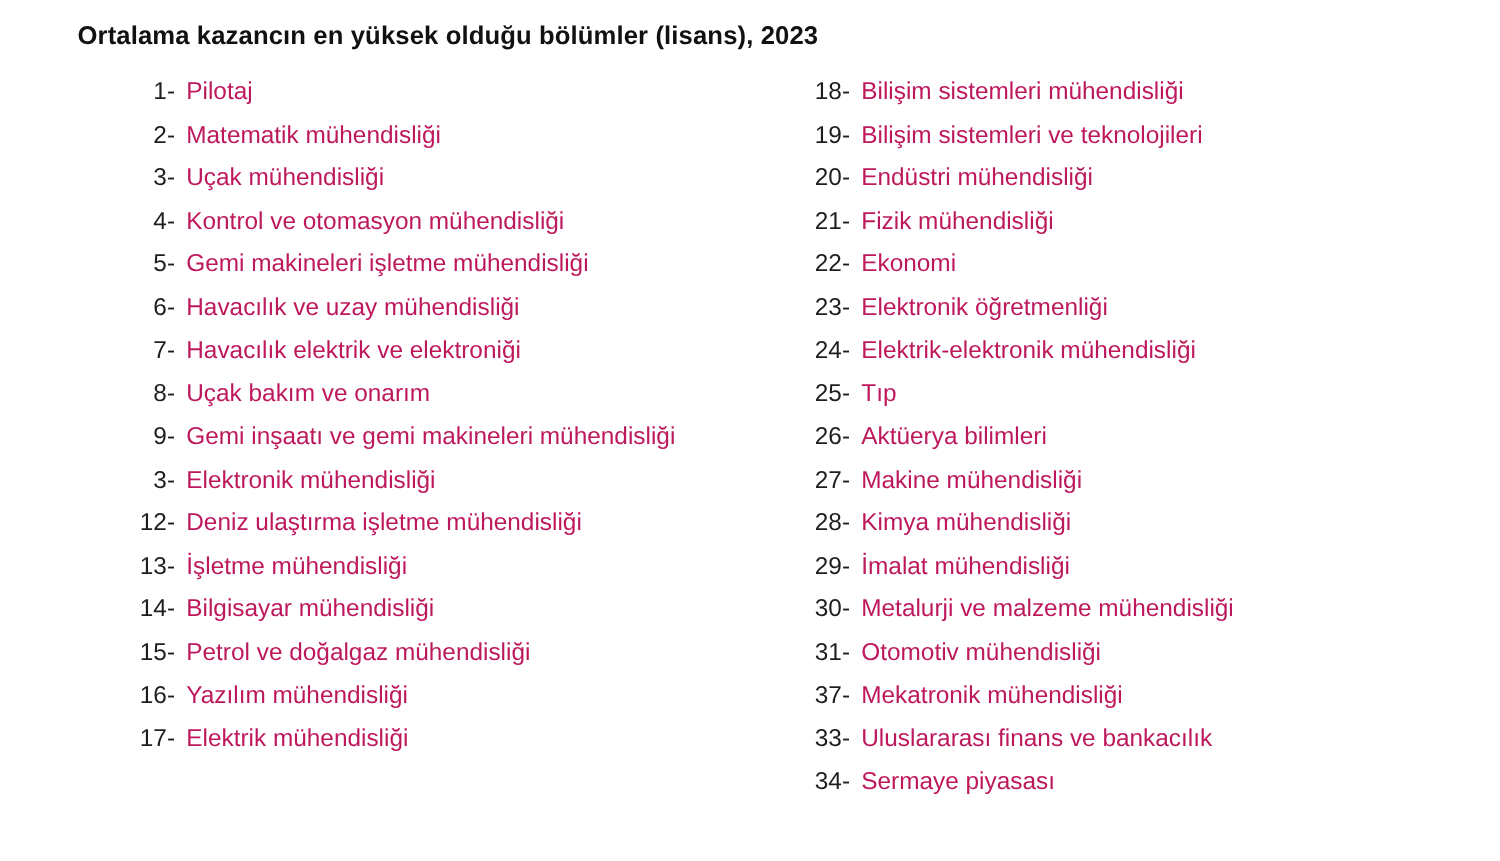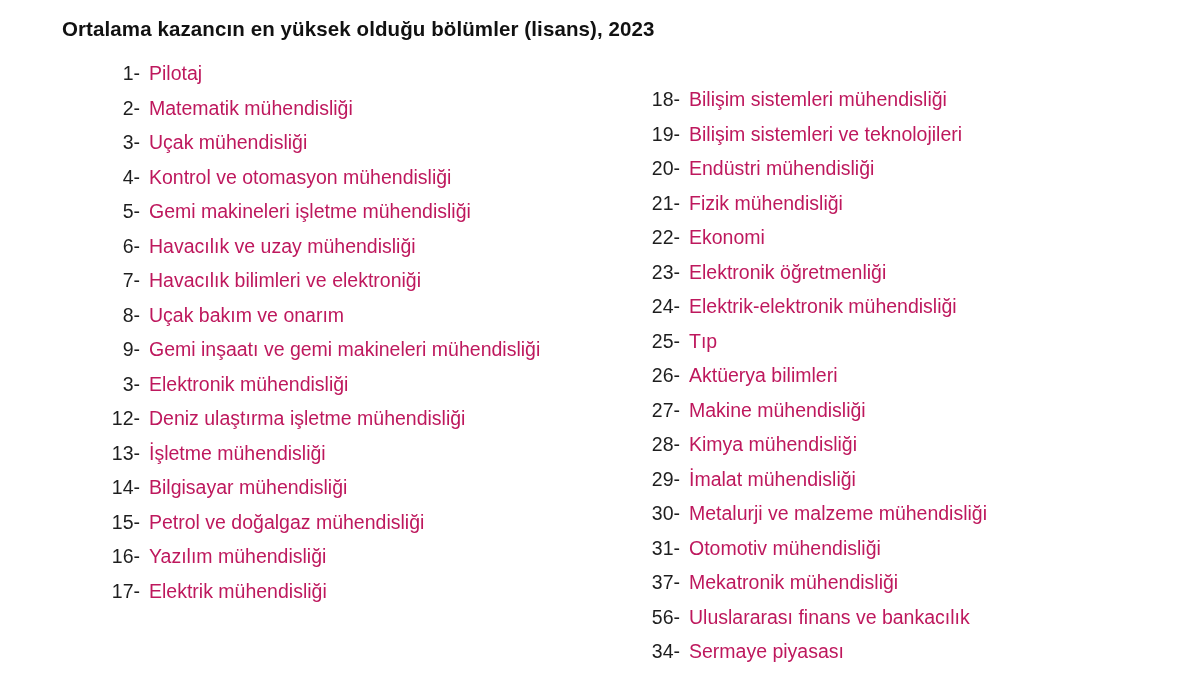--- a/index.html
+++ b/index.html
@@ -42,21 +42,20 @@
     display: flex;
     flex-direction: column;
   }
   .column.left {
     margin-left: 106px;
     width: 540px;
   }
   .column.right {
     margin-left: 0px;
     width: 520px;
-    margin-top: 26px;
   }
   .entry {
     display: flex;
     flex-direction: row;
     align-items: baseline;
     height: 34.5px;
     font-size: 19.5px;
     color: #1e1e1e;
     white-space: nowrap;
   }
@@ -102,21 +101,21 @@
       <div class="entry">
         <span class="num">5-</span>
         <span class="label">Gemi makineleri işletme mühendisliği</span>
       </div>
       <div class="entry">
         <span class="num">6-</span>
         <span class="label">Havacılık ve uzay mühendisliği</span>
       </div>
       <div class="entry">
         <span class="num">7-</span>
-        <span class="label">Havacılık bilimleri ve elektroniği</span>
+        <span class="label">Havacılık elektrik ve elektroniği</span>
       </div>
       <div class="entry">
         <span class="num">8-</span>
         <span class="label">Uçak bakım ve onarım</span>
       </div>
       <div class="entry">
         <span class="num">9-</span>
         <span class="label">Gemi inşaatı ve gemi makineleri mühendisliği</span>
       </div>
       <div class="entry">
@@ -204,21 +203,21 @@
       </div>
       <div class="entry">
         <span class="num">31-</span>
         <span class="label">Otomotiv mühendisliği</span>
       </div>
       <div class="entry">
         <span class="num">37-</span>
         <span class="label">Mekatronik mühendisliği</span>
       </div>
       <div class="entry">
-        <span class="num">56-</span>
+        <span class="num">33-</span>
         <span class="label">Uluslararası finans ve bankacılık</span>
       </div>
       <div class="entry">
         <span class="num">34-</span>
         <span class="label">Sermaye piyasası</span>
       </div>
     </div>
 
   </div>
 </div>

